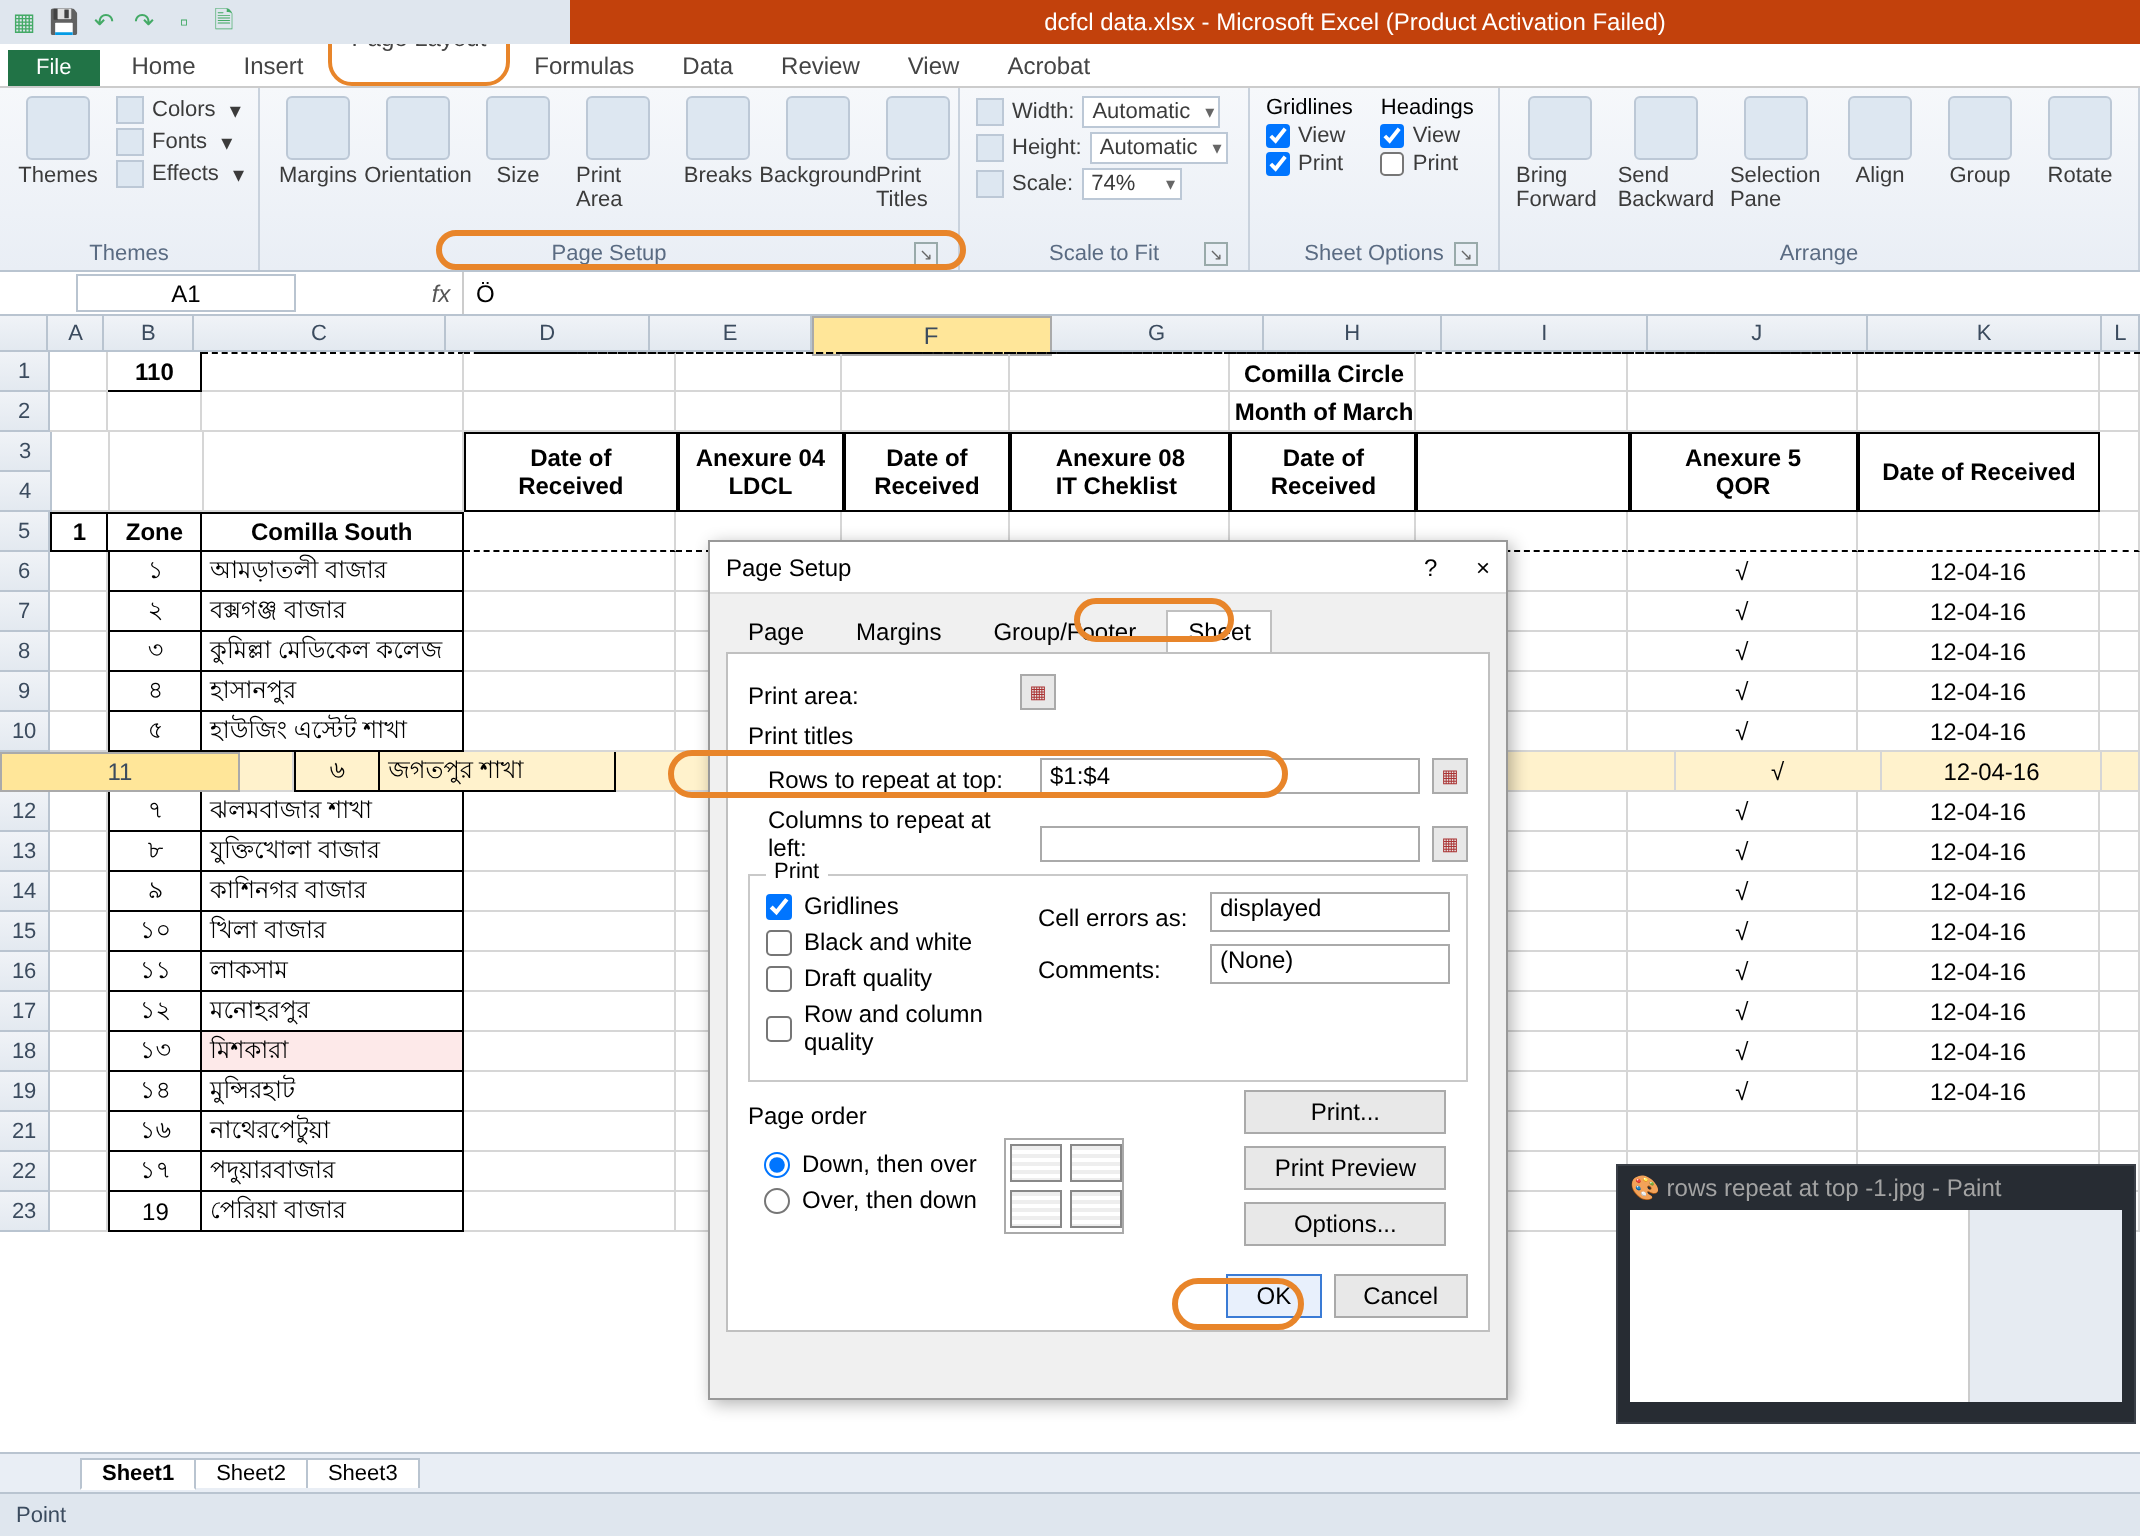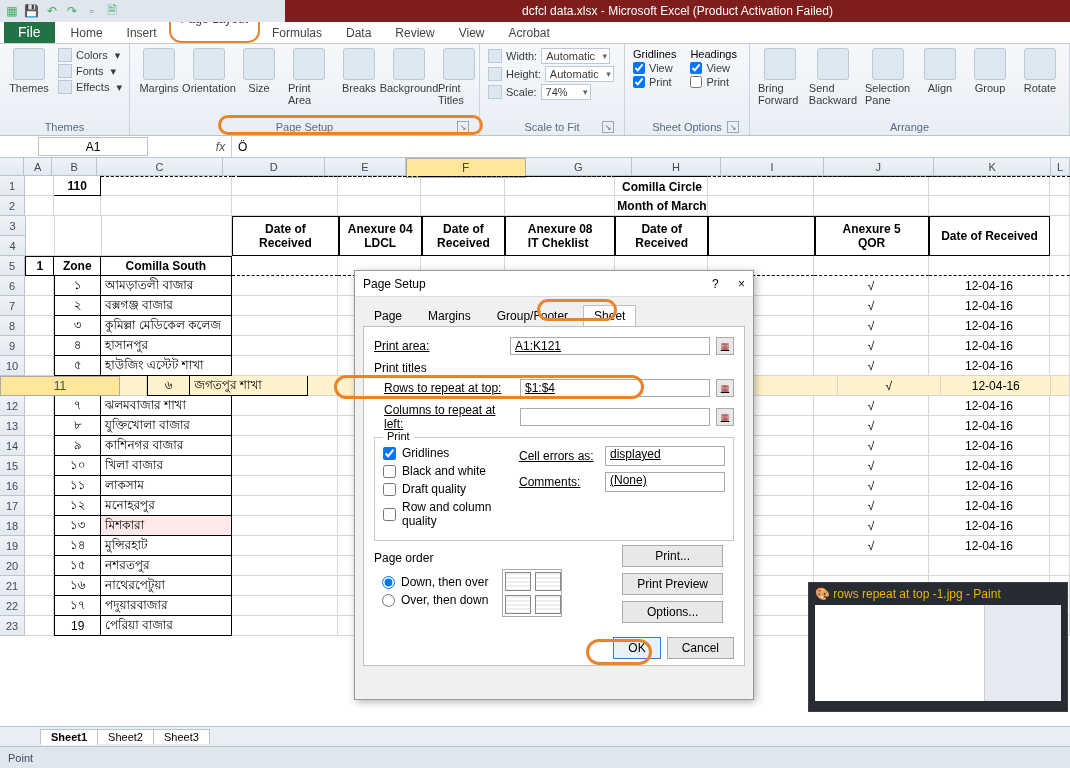--- a/index.html
+++ b/index.html
@@ -1,26 +1,26 @@
 <!DOCTYPE html>
 <html><head>
 <meta charset="utf-8">
 <style>
 * { box-sizing: border-box; margin: 0; padding: 0; font-family: "Segoe UI", Tahoma, sans-serif; }
 body { background: #fff; width: 1070px; height: 768px; overflow: hidden; position: relative; font-size: 12px; }
 
 
 .title-bar { height: 22px; background: #dfe6ee; display: flex; align-items: center; position: relative; }
-.title-bar .red-strip { position: absolute; right: 0; top: 0; height: 22px; width: 785px; background: #7f1d1d; color: #fff; display: flex; align-items: center; justify-content: center; font-size: 12px; }
+.title-bar .red-strip { position: absolute; right: 0; top: 0; height: 22px; width: 785px; background: #c2410c; color: #fff; display: flex; align-items: center; justify-content: center; font-size: 12px; }
 .qat { display: flex; align-items: center; gap: 4px; padding-left: 4px; }
 .qat-icon { width: 16px; height: 16px; display: inline-flex; align-items: center; justify-content: center; color: #4a6; }
 
 
 .ribbon-tabs { height: 22px; background: #fff; border-bottom: 1px solid #ccc; display: flex; align-items: flex-end; padding-left: 4px; }
-.file-tab { background: #217346; color: #fff; padding: 3px 14px; font-size: 14px; margin-right: 4px; }
+.file-tab { background: #217346; color: #fff; padding: 3px 14px; font-size: 11px; margin-right: 4px; }
 .rtab { padding: 3px 12px; font-size: 12px; color: #444; cursor: default; }
 .rtab.active { border: 2px solid #e8852a; border-radius: 12px; padding: 15px 10px; }
 
 
 .ribbon { height: 92px; background: linear-gradient(#f6f8fb,#e9eef5); border-bottom: 1px solid #b9c4d0; display: flex; }
 .rgroup { border-right: 1px solid #c9d2dd; padding: 4px 8px 2px; display: flex; flex-direction: column; justify-content: space-between; }
 .rgroup-label { text-align: center; font-size: 11px; color: #5a6b82; padding-top: 2px; position: relative; }
 .rgroup-body { display: flex; gap: 8px; align-items: flex-start; }
 .rbtn { display: flex; flex-direction: column; align-items: center; gap: 2px; font-size: 11px; color: #3b3b3b; min-width: 42px; }
 .rbtn .ricon { width: 32px; height: 32px; background: #dde7f1; border: 1px solid #bcc8d6; border-radius: 3px; }
@@ -75,36 +75,36 @@
 .status-bar { position: absolute; bottom: 0; left: 0; right: 0; height: 22px; background: #dfe6ee; border-top: 1px solid #b9c4d0; display: flex; align-items: center; padding: 0 8px; font-size: 11px; color: #3b4b5e; }
 
 
 .dialog { position: absolute; left: 354px; top: 270px; width: 400px; height: 430px; background: #f0f0f0; border: 1px solid #999; box-shadow: 2px 2px 8px rgba(0,0,0,0.3); font-size: 12px; }
 .dlg-title { height: 26px; display: flex; align-items: center; justify-content: space-between; padding: 0 8px; background: #fff; border-bottom:1px solid #ddd; }
 .dlg-title .close { width: 30px; text-align: center; }
 .dlg-tabs { display: flex; gap: 4px; padding: 8px 8px 0; }
 .dtab { padding: 3px 10px; border: 1px solid transparent; border-bottom: none; }
 .dtab.active { background: #fff; border-color: #c0c0c0; }
 .dlg-body { background: #fff; margin: 0 8px 8px; border: 1px solid #c0c0c0; padding: 10px; height: 340px; position: relative; }
-.fldrow { display: flex; align-items: center; gap: 6px; margin-bottom: 6px; text-decoration: underline; }
+.fldrow { display: flex; align-items: flex-end; gap: 6px; margin-bottom: 6px; }
 .fldrow label { width: 130px; }
 .fldrow input.txt { flex: 1; border: 1px solid #aaa; height: 18px; padding: 0 4px; font-size: 12px; }
 .pick { width: 18px; height: 18px; border: 1px solid #aaa; background: #e8e8e8; display:inline-flex;align-items:center;justify-content:center;font-size:9px;color:#a33; }
 .grp { border: 1px solid #c9c9c9; padding: 8px; margin-top: 6px; position: relative; }
 .grp > .gl { position: absolute; top: -8px; left: 8px; background: #fff; padding: 0 4px; font-size: 11px; }
 .chk { display: flex; align-items: center; gap: 6px; margin-bottom: 4px; font-size: 12px; }
 .chk input { width: 13px; height: 13px; }
 .sel { border: 1px solid #aaa; height: 20px; font-size: 12px; padding: 0 4px; min-width: 120px; background:#fff; }
 .dlg-btns { position: absolute; right: 10px; bottom: 6px; display: flex; gap: 6px; }
 .dlg-btns2 { position: absolute; right: 21px; bottom: 42px; display: flex; gap: 6px; flex-direction: column; }
 .btn { border: 1px solid #aaa; background: #e8e8e8; padding: 3px 14px; font-size: 12px; }
 .btn.primary { border: 1px solid #3a7bd5; background: #e8f0fc; }
 
 
-.paint-thumb { position: absolute; right: 2px; bottom: 56px; width: 260px; height: 130px; background: #272c33; border: 1px solid #3a3f47; color: #eab308; font-size: 12px; padding: 4px 6px; }
+.paint-thumb { position: absolute; right: 2px; bottom: 56px; width: 260px; height: 130px; background: #272c33; border: 1px solid #3a3f47; color: #a3a3a3; font-size: 12px; padding: 4px 6px; }
 .paint-thumb .pv { background: #fff; width: 246px; height: 96px; margin-top: 4px; display:flex;}
 .paint-thumb .pv .pleft{width:170px;border-right:1px solid #ccc;}
 .paint-thumb .pv .pright{flex:1;background:#e6ebf2;}
 
 
 .po-icon { width: 60px; height: 48px; border:1px solid #aaa; background:#fff; display:inline-flex; }
 .po-icon .pg{width:26px;height:20px;border:1px solid #888;margin:2px;background:repeating-linear-gradient(#eee,#eee 2px,#fff 2px,#fff 4px);}
 
 </style>
 </head>
@@ -555,35 +555,20 @@
         <div class="cell cE"></div>
         <div class="cell cF"></div>
         <div class="cell cG"></div>
         <div class="cell cH"></div>
         <div class="cell cI"></div>
         <div class="cell cJ center">√</div>
         <div class="cell cK center">12-04-16</div>
         <div class="cell cL"></div>
       </div>
       <div class="row">
-        <div class="rowhdr">20</div>
-        <div class="cell cA"></div>
-        <div class="cell cB center bl br bb" style="border-left: 1px solid rgb(0, 0, 0);">১৫</div>
-        <div class="cell cC br bb">নশরতপুর</div>
-        <div class="cell cD"></div>
-        <div class="cell cE"></div>
-        <div class="cell cF"></div>
-        <div class="cell cG"></div>
-        <div class="cell cH"></div>
-        <div class="cell cI"></div>
-        <div class="cell cJ center"></div>
-        <div class="cell cK center"></div>
-        <div class="cell cL"></div>
-      </div>
-      <div class="row">
         <div class="rowhdr">21</div>
         <div class="cell cA"></div>
         <div class="cell cB center bl br bb" style="border-left: 1px solid rgb(0, 0, 0);">১৬</div>
         <div class="cell cC br bb">নাথেরপেটুয়া</div>
         <div class="cell cD"></div>
         <div class="cell cE"></div>
         <div class="cell cF"></div>
         <div class="cell cG"></div>
         <div class="cell cH"></div>
         <div class="cell cI"></div>
@@ -645,21 +630,20 @@
   <div class="dlg-tabs">
     <div class="dtab">Page</div>
     <div class="dtab">Margins</div>
     <div class="dtab">Group/Footer</div>
     <div class="dtab active">Sheet</div>
   </div>
   <div class="hl-oval" style="left:182px;top:28px;width:80px;height:22px"></div>
   <div class="dlg-body">
     <div class="fldrow">
       <label>Print area:</label>
-      <input class="txt" value="A1:K121" style="">
       <span class="pick">▦</span>
     </div>
     <div style="font-size:12px;margin-bottom:4px">Print titles</div>
     <div class="fldrow" style="margin-left:10px">
       <label>Rows to repeat at top:</label>
       <input class="txt" value="$1:$4" style="">
       <span class="pick">▦</span>
     </div>
     <div class="hl-oval" style="left:-30px;top:48px;width:310px;height:24px"></div>
     <div class="fldrow" style="margin-left:10px">

